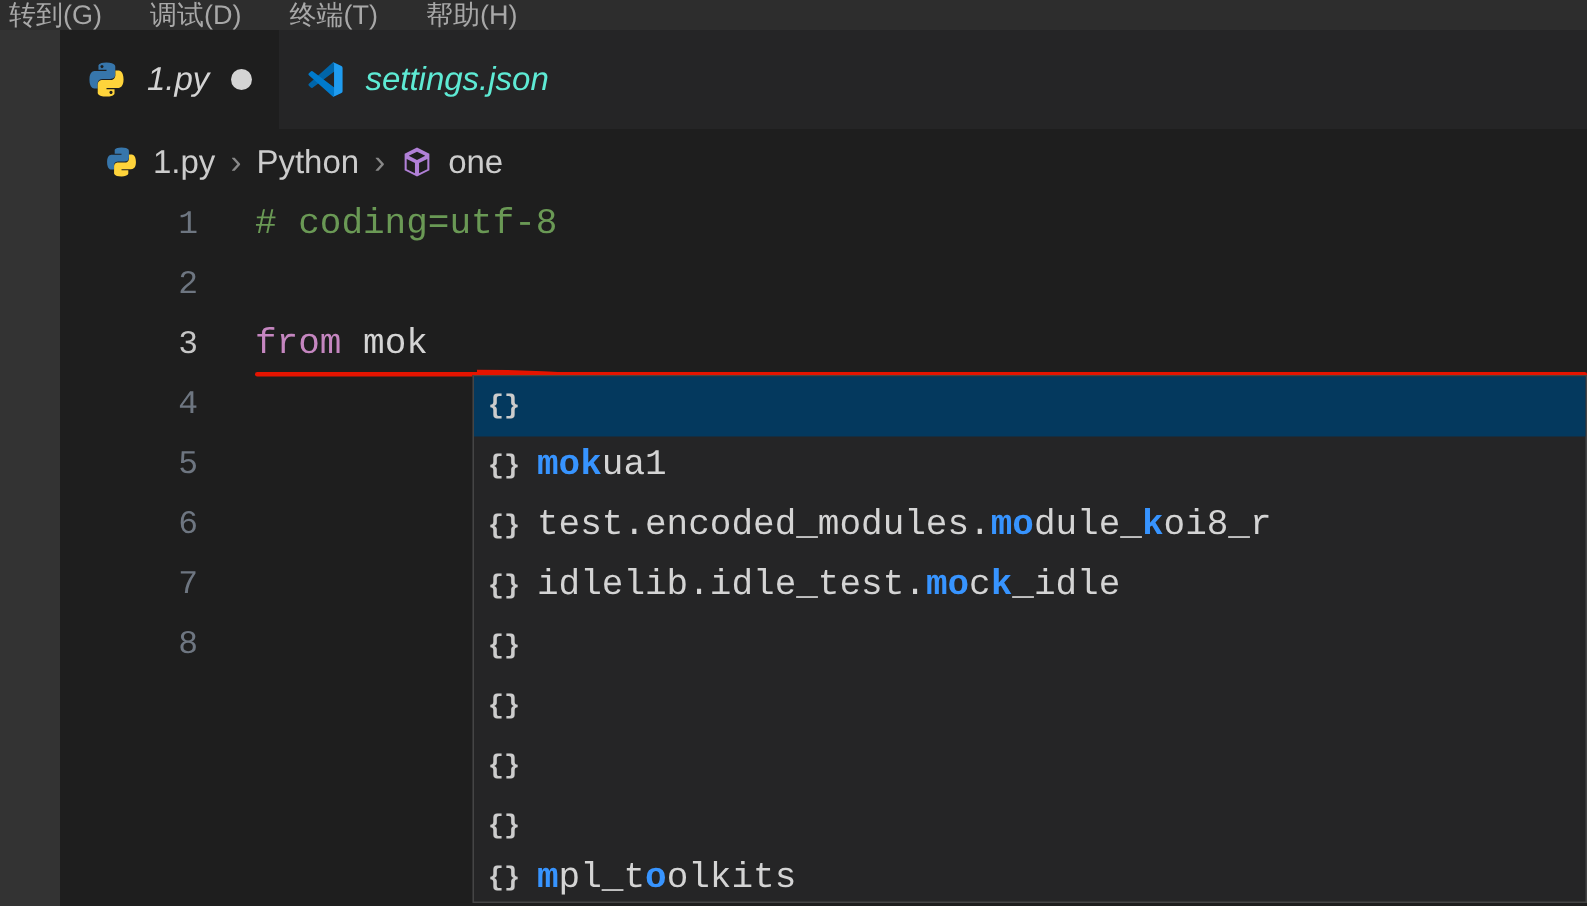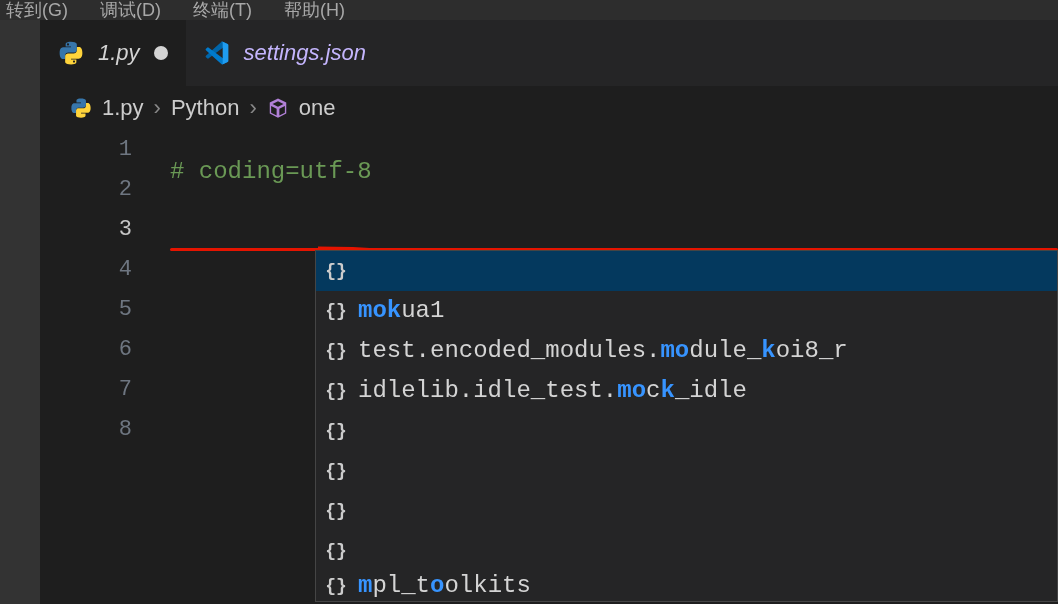--- a/index.html
+++ b/index.html
@@ -35,21 +35,21 @@
       align-items: center;
       padding: 0 18px;
       gap: 14px;
       color: #d4d4d4;
       font-size: 22px;
       font-style: italic;
       font-family: -apple-system, sans-serif;
       cursor: pointer;
     }
     .tab.active { background: #1e1e1e; }
-    .tab.inactive { color: #c4b5fd; }
+    .tab.inactive { color: #5eead4; }
     .tab .dot { width: 14px; height: 14px; border-radius: 50%; background: #d4d4d4; }
     .breadcrumb {
       height: 44px;
       display: flex;
       align-items: center;
       padding-left: 70px;
       gap: 10px;
       color: #ccc;
       font-size: 22px;
       font-family: -apple-system, sans-serif;
@@ -62,21 +62,21 @@
     }
     .line { display: flex; height: 40px; }
     .gutter {
       width: 170px;
       text-align: right;
       padding-right: 38px;
       color: #6e7681;
       font-size: 22px;
     }
     .line.current .gutter { color: #c6c6c6; }
-    .code { color: #d4d4d4; white-space: pre; margin-top: 22px; }
+    .code { color: #d4d4d4; white-space: pre; }
     .comment { color: #6a9955; }
     .keyword { color: #c586c0; }
     .ident { color: #d4d4d4; }
     .intellisense {
       position: absolute;
       left: 315px;
       top: 120px;
       width: 743px;
       background: #252526;
       border: 1px solid #454545;
@@ -170,20 +170,21 @@
   <div class="line">
       <div class="gutter">1</div>
       <div class="code"><span class="comment"># coding=utf-8</span></div>
     </div>
   <div class="line">
       <div class="gutter">2</div>
       <div class="code"></div>
     </div>
   <div class="line current">
       <div class="gutter">3</div>
+      <div class="code"><span class="keyword">from</span><span> </span><span class="ident">mok</span></div>
     </div>
   <div class="line">
       <div class="gutter">4</div>
     </div>
   <div class="line">
       <div class="gutter">5</div>
     </div>
   <div class="line">
       <div class="gutter">6</div>
     </div>

